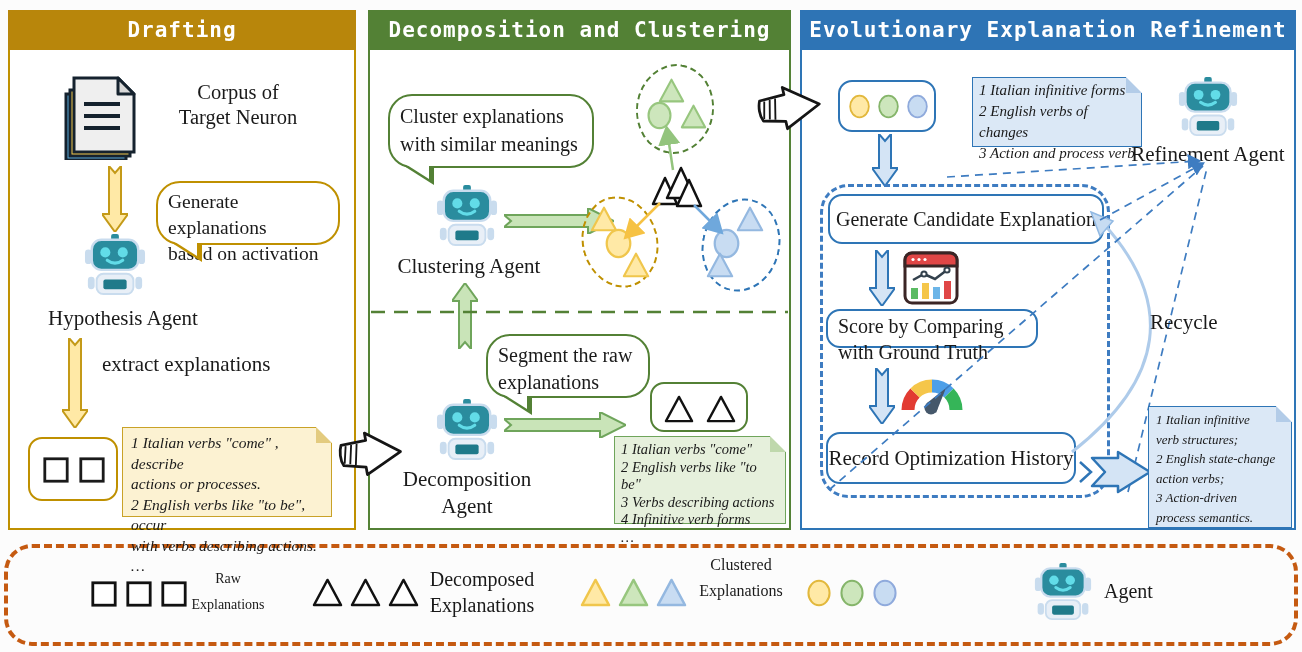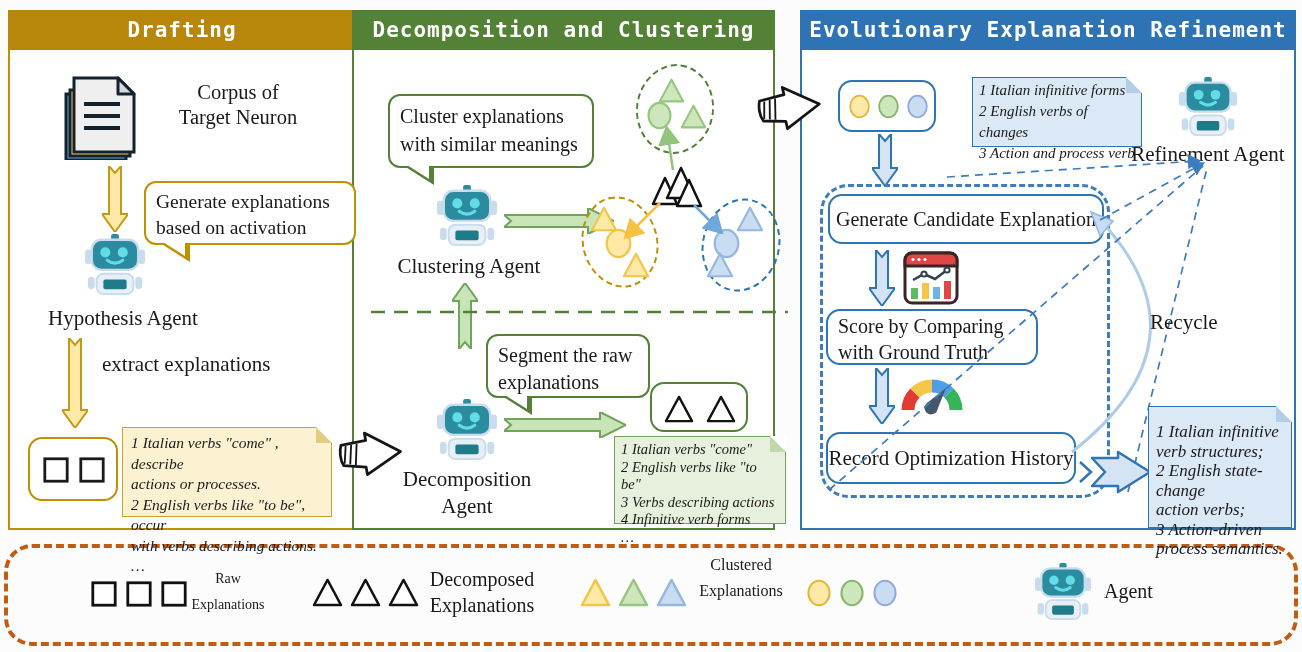--- a/index.html
+++ b/index.html
@@ -5,25 +5,25 @@
   html,body{margin:0;padding:0;}
   body{width:1302px;height:652px;position:relative;background:#FCFCFC;
        font-family:"Liberation Serif","DejaVu Serif",serif;color:#1a1a1a;overflow:hidden;}
   .abs{position:absolute;}
   .pre{white-space:pre-line;}
   .panel{position:absolute;top:10px;height:520px;background:#fff;border-width:2px;border-style:solid;box-sizing:border-box;}
   .phead{position:absolute;left:-2px;top:-2px;right:-2px;height:40px;color:#fff;
          font-family:"DejaVu Sans Mono",monospace;font-weight:bold;font-size:21px;
          text-align:center;line-height:40px;letter-spacing:1px;}
   .panel-gold{left:8px;width:348px;border-color:#BF9000;}
-  .panel-green{left:352px;width:423px;border-color:#538135;}
+  .panel-green{left:368px;width:423px;border-color:#538135;}
   .panel-blue{left:800px;width:496px;border-color:#2E75B6;}
   .hd-gold{background:#B8860B;} .hd-green{background:#538135;} .hd-blue{background:#2E74B5;}
 
-  .bubble{position:absolute;background:#fff;border-radius:12px;box-sizing:border-box;z-index:4;}
+  .bubble{position:absolute;background:#fff;border-radius:24px;box-sizing:border-box;z-index:4;}
   .bubble .btxt{padding:6px 10px;}
   .b-gold{border:2.5px solid #BF9000;} .b-green{border:2.5px solid #538135;}
   .tail::before{content:"";position:absolute;bottom:-19px;left:14px;border-style:solid;
       border-width:19px 0 0 30px;border-color:transparent;}
   .tail::after{content:"";position:absolute;bottom:-13px;left:17px;border-style:solid;
       border-width:14px 0 0 22px;border-color:transparent;}
   .tail-gold::before{border-top-color:#BF9000;} .tail-green::before{border-top-color:#538135;}
   .tail::after{border-top-color:#fff;}
 
   .note{position:absolute;box-sizing:border-box;z-index:6;}
@@ -92,21 +92,21 @@
   <path d="M56,4 v16 h16 z" fill="#d8d8d8" stroke="#15222e" stroke-width="3" stroke-linejoin="round"></path>
   <path d="M22,30 h36 M22,42 h36 M22,54 h36" stroke="#15222e" stroke-width="4"></path>
 </svg>
 <div class="abs pre lbl" style="left:158px;top:80px;width:160px;font-size:20.5px;line-height:25px">Corpus of
 Target Neuron</div>
 
 <svg class="abs" style="left:102px;top:166px" width="26" height="66">
   <polygon points="7,0 13,7 19,0 19,48 26,48 13,66 0,48 7,48" fill="#FFE9A6" stroke="#C49A18" stroke-width="2"></polygon>
 </svg>
 
-<div class="bubble b-gold tail tail-gold" style="left:144px;top:181px;width:212px;height:64px">
+<div class="bubble b-gold tail tail-gold" style="left:156px;top:181px;width:184px;height:64px">
   <div class="btxt pre" style="font-size:19.5px;line-height:26px">Generate explanations
 based on activation</div>
 </div>
 
 <svg class="abs z4" style="left:84px;top:233px" width="62" height="64">
     <use href="#robot"></use>
   </svg>
 <div class="abs lbl" style="left:28px;top:306px;width:190px;font-size:21px">Hypothesis Agent</div>
 
 <svg class="abs" style="left:62px;top:338px" width="26" height="90">
@@ -278,21 +278,21 @@
     <circle cx="22" cy="9.5" r="1.6" fill="#fff"></circle>
   <rect x="8" y="38" width="7" height="11" fill="#5BBB63"></rect>
   <rect x="19" y="33" width="7" height="16" fill="#F5C64A"></rect>
   <rect x="30" y="37" width="7" height="12" fill="#6CB5E8"></rect>
   <rect x="41" y="31" width="7" height="18" fill="#E04646"></rect>
   <polyline points="10,30 21,24 32,29 44,20" fill="none" stroke="#33414d" stroke-width="2.5"></polyline>
   <circle cx="21" cy="24" r="2.6" fill="#fff" stroke="#33414d" stroke-width="2"></circle>
   <circle cx="44" cy="20" r="2.6" fill="#fff" stroke="#33414d" stroke-width="2"></circle>
 </svg>
 
-<div class="stepbox" style="left:826px;top:309px;width:212px;height:56px">
+<div class="stepbox" style="left:826px;top:309px;width:212px;height:39px">
   <div class="pre" style="font-size:20px;line-height:26px;text-align:left;padding:2px 0 0 10px">Score by Comparing
 with Ground Truth</div>
 </div>
 
 <svg class="abs" style="left:869px;top:368px" width="26" height="56">
   <polygon points="7,0 13,7 19,0 19,38 26,38 13,56 0,38 7,38" fill="#D4E4F5" stroke="#2E75B6" stroke-width="2"></polygon>
 </svg>
 <svg class="abs z4" style="left:900px;top:372px" width="64" height="46" viewBox="0 0 64 46">
   <path d="M8,38 A24,24 0 0 1 15,21" stroke="#E23B32" stroke-width="13" fill="none"></path>
   <path d="M15,21 A24,24 0 0 1 32,14" stroke="#F5C64A" stroke-width="13" fill="none"></path>
@@ -307,21 +307,21 @@
 </div>
 
 <div class="abs" style="left:1150px;top:310px;width:110px;font-size:21px;z-index:6">Recycle</div>
 
 <svg class="abs z6" style="left:1078px;top:450px" width="74" height="44" viewBox="0 0 74 44">
   <path d="M2,12 L13,22 L2,32" fill="none" stroke="#2E75B6" stroke-width="2.5"></path>
   <polygon points="14,8 40,8 40,2 72,22 40,42 40,36 14,36 27,22" fill="#D4E4F5" stroke="#2E75B6" stroke-width="2.5" stroke-linejoin="round"></polygon>
 </svg>
 
 <div class="note n-blue" style="left:1148px;top:406px;width:144px;height:122px;z-index:7">
-  <div class="ntxt pre" style="font-size:17px;line-height:19.5px;padding:15px 7px">1 Italian infinitive
+  <div class="ntxt pre" style="font-size:13px;line-height:19.5px;padding:3px 7px">1 Italian infinitive
 verb  structures;
 2 English state-change
 action verbs;
 3 Action-driven
 process semantics.</div>
 </div>
 
 <svg class="abs" style="left:0;top:0;z-index:5;pointer-events:none" width="1302" height="652" viewBox="0 0 1302 652">
   <defs>
     <marker id="mg" markerWidth="9" markerHeight="9" refX="6" refY="4.5" orient="auto">

